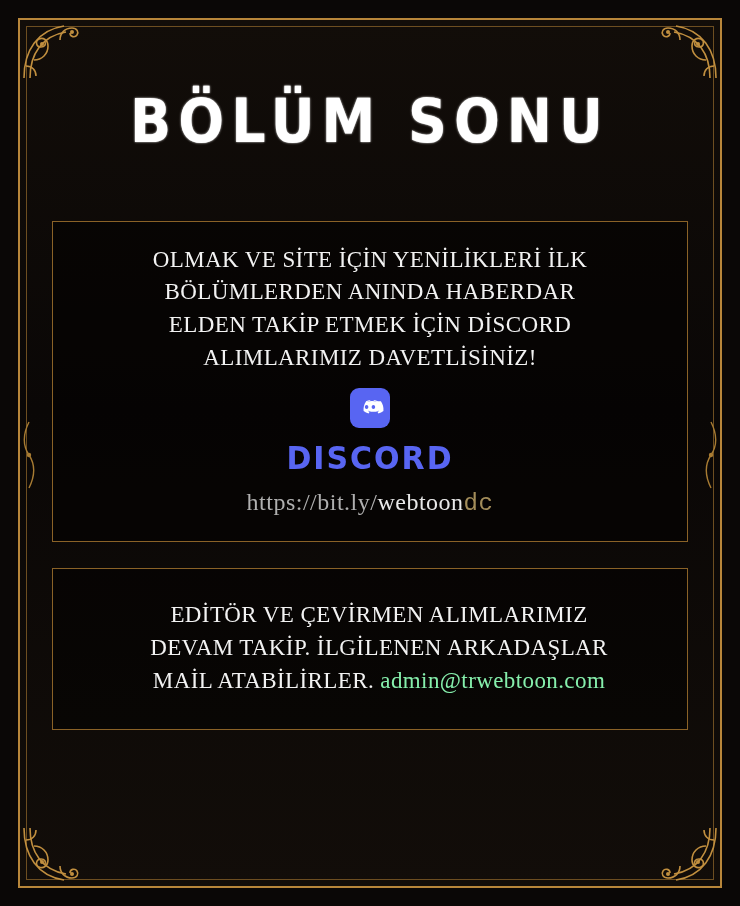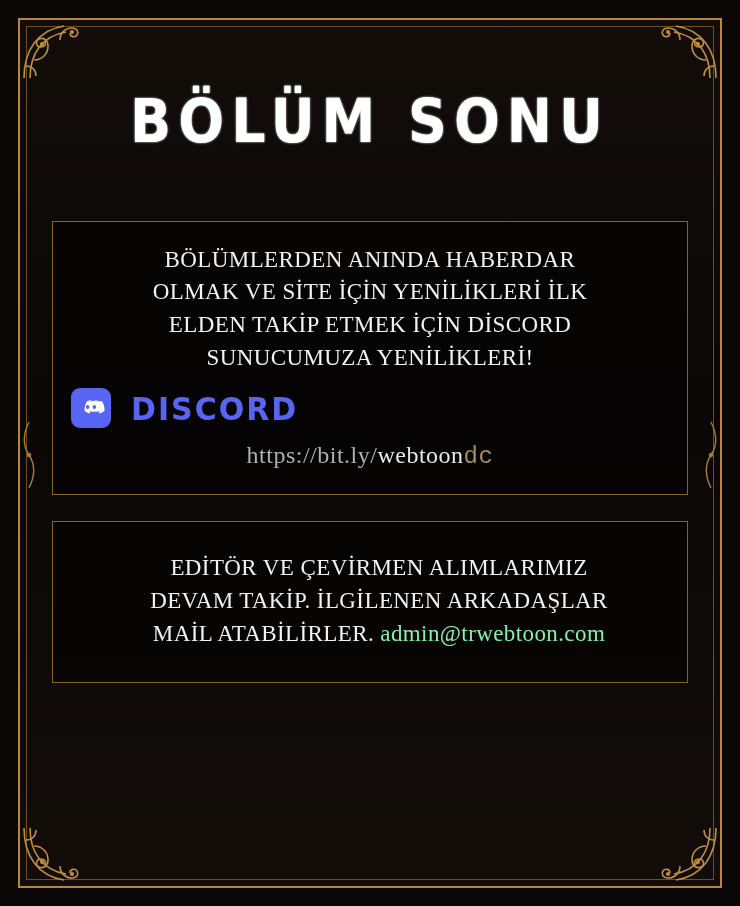--- a/index.html
+++ b/index.html
@@ -116,22 +116,23 @@
     color: #f2f2f2;
     font-size: 23px;
     line-height: 1.42;
     letter-spacing: 0.4px;
   }
 
   .discord-row {
     display: flex;
     align-items: center;
     justify-content: flex-start;
-    gap: 20px;
+    gap: 12px;
     margin-top: 14px;
+    flex-direction: column;
   }
   .discord-logo { width: 40px; height: 40px; }
   .discord-word {
     font-family: "DejaVu Sans", sans-serif;
     font-weight: bold;
     font-size: 30px;
     letter-spacing: 2px;
     color: #5865f2;
     transform: scaleY(1.05);
   }
@@ -224,24 +225,24 @@
       <path d="M8 2 C2 14 2 26 8 35 C14 44 14 56 8 68"></path>
       <circle cx="8" cy="35" r="2.2" fill="currentColor" stroke="none"></circle>
     </svg>
   </div>
 
   <div class="content">
 
     <div class="title">BÖLÜM SONU</div>
 
     <div class="panel panel-announce">
+      <div class="line">OLMAK VE SİTE İÇİN YENİLİKLERİ İLK</div>
       <div class="line">BÖLÜMLERDEN ANINDA HABERDAR</div>
-      <div class="line">OLMAK VE SİTE İÇİN YENİLİKLERİ İLK</div>
       <div class="line">ELDEN TAKİP ETMEK İÇİN DİSCORD</div>
-      <div class="line">SUNUCUMUZA YENİLİKLERİ!</div>
+      <div class="line">ALIMLARIMIZ DAVETLİSİNİZ!</div>
 
       <div class="discord-row">
         <span class="discord-logo">
           <svg viewBox="0 0 40 40" width="40" height="40">
             <rect x="0" y="0" width="40" height="40" rx="9" fill="#5865f2"></rect>
             <path d="M27.9 13.2a16.5 16.5 0 0 0-4.1-1.3l-.25.5c1.4.35 2.6.9 3.6 1.6a13.6 13.6 0 0 0-10.3 0c1-.7 2.2-1.25 3.6-1.6l-.25-.5a16.5 16.5 0 0 0-4.1 1.3c-2.2 3.3-2.8 6.5-2.5 9.7a16.8 16.8 0 0 0 5 2.5l1-1.7c-.55-.2-1.07-.45-1.56-.75l.38-.29a11.9 11.9 0 0 0 10.2 0l.38.29c-.49.3-1.01.55-1.56.75l1 1.7a16.8 16.8 0 0 0 5-2.5c.35-3.7-.6-6.9-2.54-9.7zM16.6 20.9c-.95 0-1.74-.87-1.74-1.95s.77-1.96 1.74-1.96c.98 0 1.77.88 1.75 1.96 0 1.08-.78 1.95-1.75 1.95zm6.8 0c-.95 0-1.74-.87-1.74-1.95s.77-1.96 1.74-1.96c.98 0 1.77.88 1.75 1.96 0 1.08-.77 1.95-1.75 1.95z" fill="#ffffff"></path>
           </svg>
         </span>
         <span class="discord-word">DISCORD</span>
       </div>

